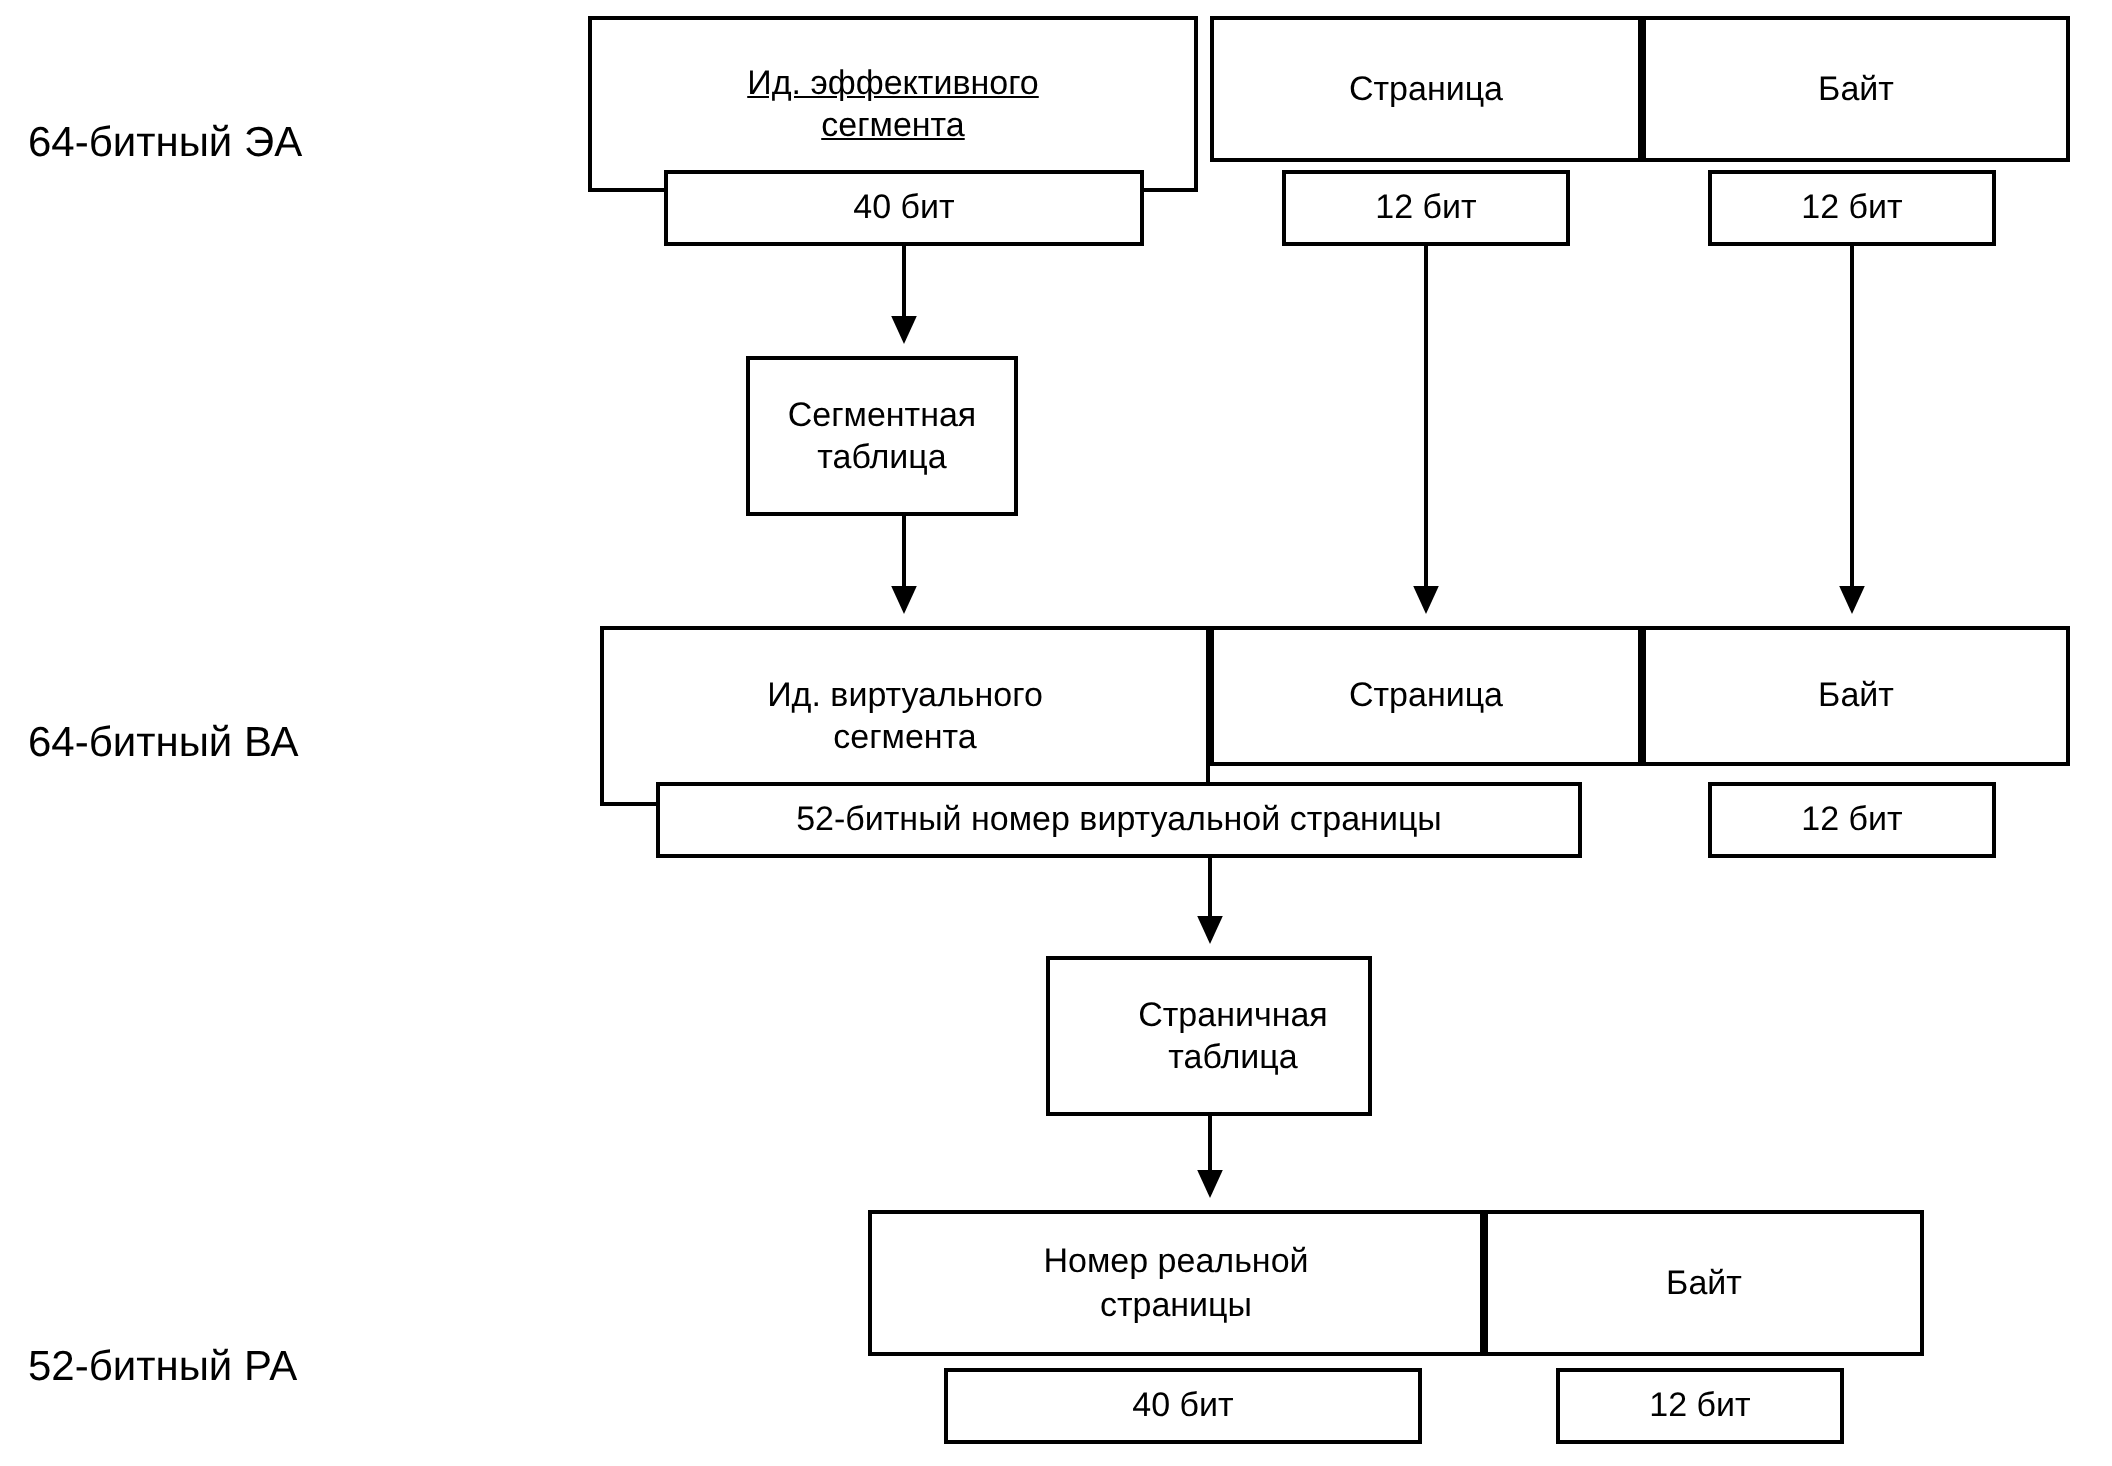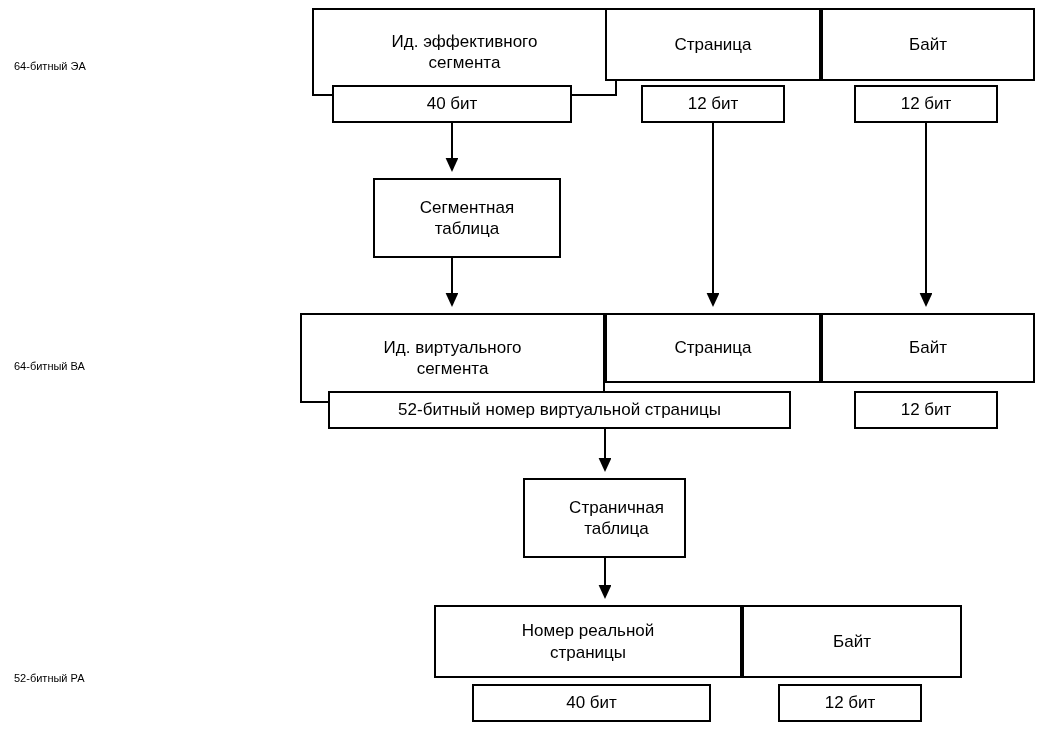--- a/index.html
+++ b/index.html
@@ -13,21 +13,21 @@
   }
   #stage {
     position: relative;
     width: 1056px;
     height: 733px;
     overflow: hidden;
     background: #ffffff;
   }
   .row-label {
     position: absolute;
-    font-size: 11px;
+    font-size: 21px;
     color: #000;
     white-space: nowrap;
   }
   .box {
     position: absolute;
     box-sizing: border-box;
     border: 2px solid #000;
     background: #fff;
     display: flex;
     align-items: center;
@@ -52,42 +52,42 @@
 </style>
 </head>
 <body>
 
 <div id="stage">
 
   <div class="row-label" style="left:14px; top:60px;">64-битный ЭА</div>
   <div class="row-label" style="left:14px; top:360px;">64-битный ВА</div>
   <div class="row-label" style="left:14px; top:655px;margin-top:17px;">52-битный РА</div>
 
-  <div class="box" style="left:312px; top:8px; width:305px; height:88px;">
+  <div class="box" style="left:294px; top:8px; width:305px; height:88px;text-decoration:underline;">
     <span>Ид. эффективного
 сегмента</span>
   </div>
   <div class="box" style="left:605px; top:8px; width:216px; height:73px;">
     <span>Страница</span>
   </div>
   <div class="box" style="left:821px; top:8px; width:214px; height:73px;">
     <span>Байт</span>
   </div>
 
   <div class="box" style="left:332px; top:85px; width:240px; height:38px;">
     <span>40 бит</span>
   </div>
   <div class="box" style="left:641px; top:85px; width:144px; height:38px;">
     <span>12 бит</span>
   </div>
   <div class="box" style="left:854px; top:85px; width:144px; height:38px;">
     <span>12 бит</span>
   </div>
 
-  <div class="box" style="left:373px; top:178px; width:188px; height:80px;">
+  <div class="box" style="left:373px; top:178px; width:136px; height:80px;">
     <span>Сегментная
 таблица</span>
   </div>
 
   <div class="box" style="left:300px; top:313px; width:305px; height:90px;">
     <span>Ид. виртуального
 сегмента</span>
   </div>
   <div class="box" style="left:605px; top:313px; width:216px; height:70px;">
     <span>Страница</span>

